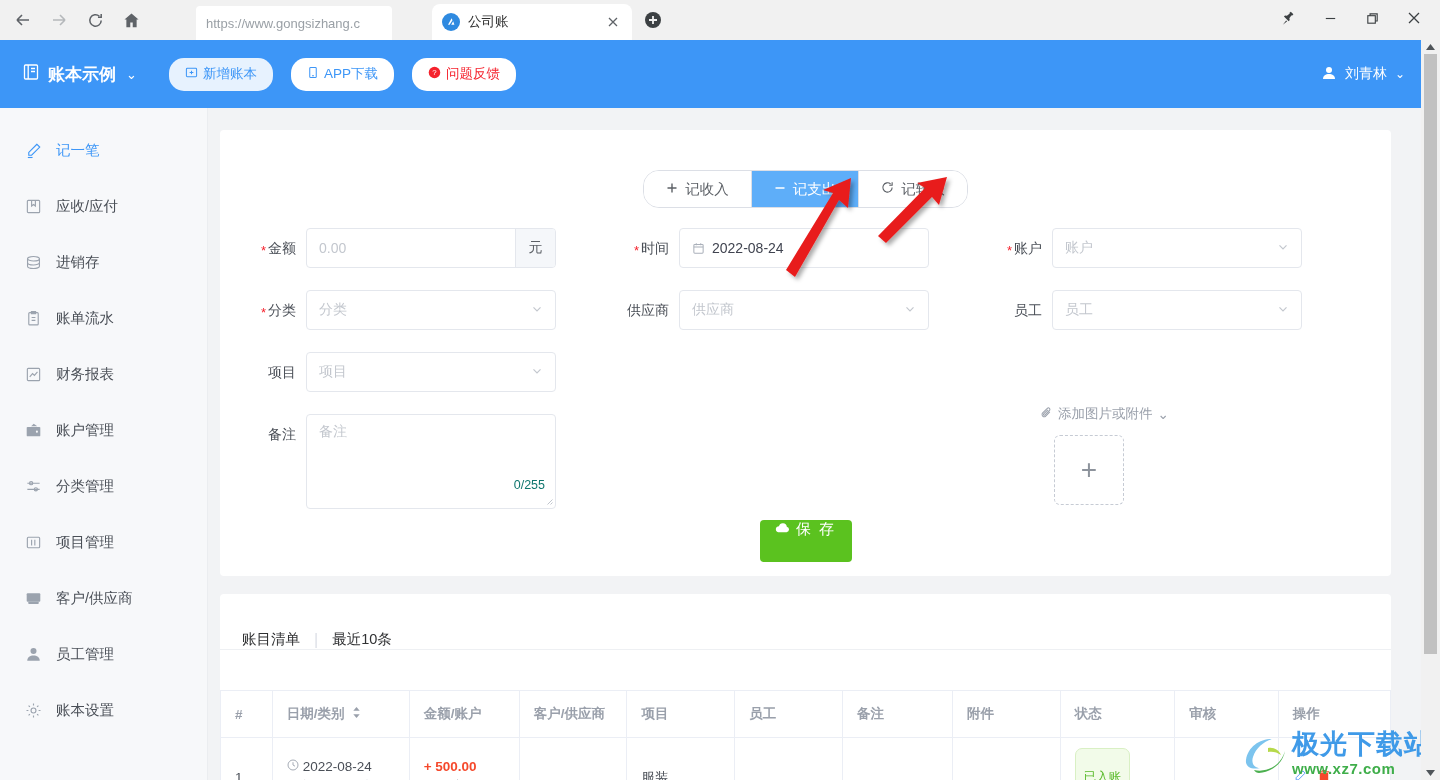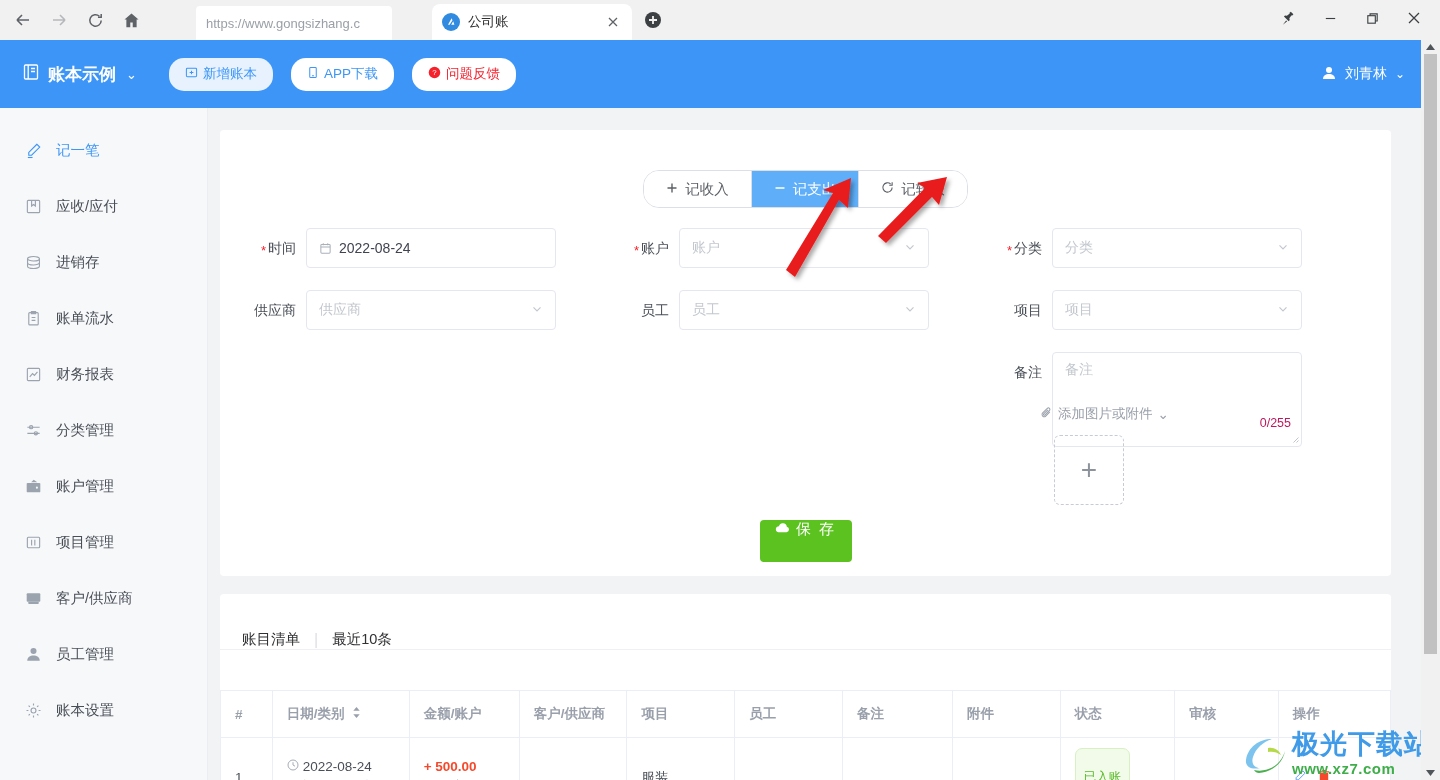--- a/index.html
+++ b/index.html
@@ -172,21 +172,21 @@
     border-radius: 0 3px 3px 0;
   }
 
   .note-fld { height: 120px; }
   .note-box {
     flex: 1; max-width: 250px; height: 95px;
     border: 1px solid #e4e7ed; border-radius: 4px;
     position: relative; padding: 8px 12px;
     font-size: 14px; color: #c3c7ce;
   }
-  .note-count { position: absolute; right: 10px; bottom: 16px; font-size: 12.5px; color: #be185d; margin-left: 16px; }
+  .note-count { position: absolute; right: 10px; bottom: 16px; font-size: 12.5px; color: #0f766e; margin-left: 16px; }
   .resize-grip { position: absolute; right: 2px; bottom: 1px; color: #b9bec7; font-size: 10px; }
 
   .upload-zone {
     position: absolute; left: 810px; top: 275px;
     width: 200px;
   }
   .upload-label { font-size: 13.5px; color: #9aa0ab; display: flex; align-items: center; gap: 5px; padding-left: 10px; }
   .upload-box {
     margin-top: 12px; margin-left: 24px;
     width: 70px; height: 70px;
@@ -451,37 +451,37 @@
     <span class="ic">
       <svg width="17" height="17" viewBox="0 0 18 18" fill="none" stroke="currentColor" stroke-width="1.2">
           <rect x="2.5" y="2.5" width="13" height="13" rx="1"></rect>
           <path d="M5 11.5 8 8l2 2 3.2-3.8"></path>
         </svg>
     </span>
     <span>财务报表</span>
   </div>
   <div class="side-item">
     <span class="ic">
+      <svg width="17" height="17" viewBox="0 0 18 18" fill="currentColor">
+          <path d="M2.8 5.2h12.4c.6 0 1 .4 1 1v8c0 .6-.4 1-1 1H2.8c-.6 0-1-.4-1-1v-8c0-.6.4-1 1-1z"></path>
+          <path d="M9.2 1.8 13 4.6H6.5z"></path>
+          <circle cx="12.6" cy="10.2" r="1.1" fill="#f7f8fa"></circle>
+        </svg>
+    </span>
+    <span>账户管理</span>
+  </div>
+  <div class="side-item">
+    <span class="ic">
       <svg width="17" height="17" viewBox="0 0 18 18" fill="none" stroke="currentColor" stroke-width="1.2">
           <path d="M2.5 5.5h13M2.5 12h13"></path>
           <circle cx="6.5" cy="5.5" r="1.7"></circle>
           <circle cx="11.5" cy="12" r="1.7"></circle>
         </svg>
     </span>
     <span>分类管理</span>
-  </div>
-  <div class="side-item">
-    <span class="ic">
-      <svg width="17" height="17" viewBox="0 0 18 18" fill="currentColor">
-          <path d="M2.8 5.2h12.4c.6 0 1 .4 1 1v8c0 .6-.4 1-1 1H2.8c-.6 0-1-.4-1-1v-8c0-.6.4-1 1-1z"></path>
-          <path d="M9.2 1.8 13 4.6H6.5z"></path>
-          <circle cx="12.6" cy="10.2" r="1.1" fill="#f7f8fa"></circle>
-        </svg>
-    </span>
-    <span>账户管理</span>
   </div>
   <div class="side-item">
     <span class="ic">
       <svg width="17" height="17" viewBox="0 0 18 18" fill="none" stroke="currentColor" stroke-width="1.2">
           <rect x="2.5" y="3.5" width="13" height="11" rx="1"></rect>
           <path d="M7 6.2v6M10.4 6.2v6"></path>
         </svg>
     </span>
     <span>项目管理</span>
   </div>
@@ -543,20 +543,27 @@
                 <path d="M12 1.4v3.2H8.9"></path>
               </svg>
           </span>
           <span>记转账</span>
         </div>
       </div>
     </div>
 
     <div class="form">
 
+      <div class="fld">
+        <div class="fld-label req">金额</div>
+        <div class="inp with-unit">
+          <span class="ph">0.00</span>
+          <span class="unit">元</span>
+        </div>
+      </div>
 
       <div class="fld">
         <div class="fld-label req">时间</div>
         <div class="inp">
           <span class="lead">
             <svg width="13" height="13" viewBox="0 0 14 14" fill="none" stroke="currentColor" stroke-width="1.1">
                 <rect x="2" y="2.6" width="10" height="9.4" rx="1"></rect>
                 <path d="M2 5.4h10M4.6 1.4v2M9.4 1.4v2"></path>
               </svg>
           </span>

